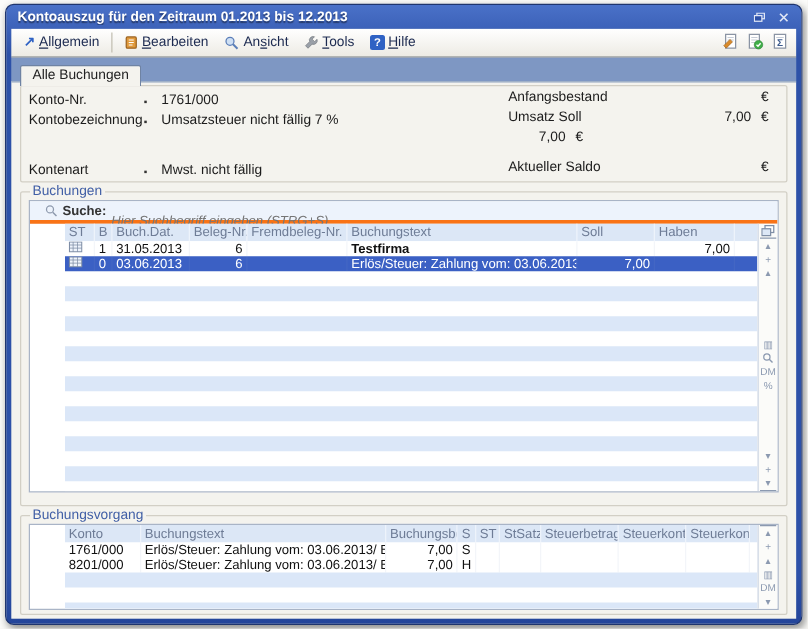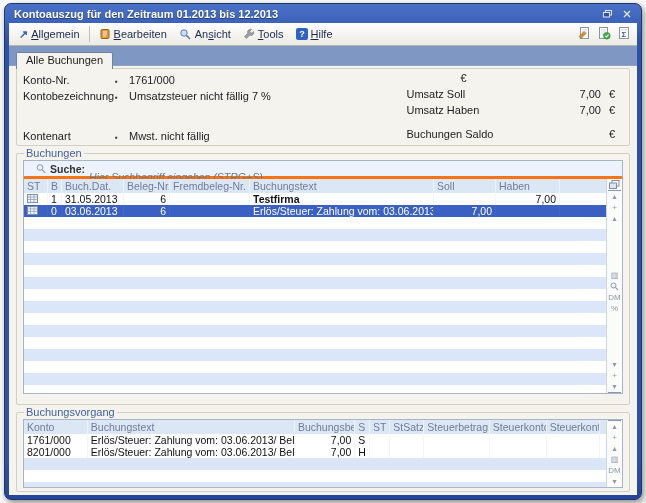--- a/index.html
+++ b/index.html
@@ -47,21 +47,21 @@
   .fs-bookings{height:252px;flex:0 0 auto;margin-top:4px;display:flex;flex-direction:column;gap:20px;}
   .fs-trans{flex:1;margin-top:4px;display:flex;min-height:0;}
   .gridbox{border:1px solid #a9b4c6;background:#fff;display:flex;flex-direction:column;overflow:hidden;}
   .gb-bookings{height:232px;}
   .gb-trans{flex:1;min-height:0;}
   .searchrow{height:15px;flex:0 0 15px;background:#edf3fc;border-bottom:3px solid #f97316;
     display:flex;align-items:center;padding:0 12px;gap:4px;}
   .search-label{font-weight:bold;font-size:10.5px;color:#333;}
   .search-input{flex:1;border:none;background:transparent;font-style:italic;color:#8b93a5;
     font-size:10.5px;font-family:"Liberation Sans",sans-serif;outline:none;padding:0;margin-top:17px;}
-  .gb-body{flex:1;display:flex;min-height:0;}
+  .gb-body{flex:1;display:flex;min-height:0;padding-left:28px;}
   .grid-main{flex:1;display:flex;flex-direction:column;min-width:0;}
   .thead{height:14px;flex:0 0 14px;background:#dce7f6;display:flex;font-size:10.5px;color:#6e7c96;}
   .th{padding:1px 3px;box-sizing:border-box;white-space:nowrap;overflow:hidden;border-right:1px solid #edf3fb;}
   .tbody{flex:1;display:flex;flex-direction:column;background:#fff;overflow:hidden;}
   .row{height:12px;flex:0 0 12px;display:flex;align-items:center;font-size:10.5px;color:#111;}
   .row.alt{background:#dbe7f8;}
   .row.selected{background:#3b60c4;color:#fff;}
   .cell{padding:0 3px;box-sizing:border-box;white-space:nowrap;overflow:hidden;height:12px;line-height:12px;border-right:1px solid rgba(140,160,200,.10);}
   .num{text-align:right;}
   .beleg-gap{display:inline-block;margin-left:26px;}
@@ -177,35 +177,35 @@
               <span class="val">Umsatzsteuer nicht fällig 7 %</span>
             </div>
             <div class="sum-rowL mt24">
               <span class="lab">Kontenart</span>
               <span class="bullet">▪</span>
               <span class="val">Mwst. nicht fällig</span>
             </div>
           </div>
           <div class="sum-right">
             <div class="sum-rowR">
+              <span class="lab">Anfangsbestand</span>
               <span class="val"></span>
               <span class="cur">€</span>
             </div>
             <div class="sum-rowR">
               <span class="lab">Umsatz Soll</span>
               <span class="val">7,00</span>
               <span class="cur">€</span>
             </div>
             <div class="sum-rowR">
-              <span class="lab">Umsatz Haben</span>
               <span class="val">7,00</span>
               <span class="cur">€</span>
             </div>
             <div class="sum-rowR mt8">
-              <span class="lab">Buchungen Saldo</span>
+              <span class="lab">Aktueller Saldo</span>
               <span class="val"></span>
               <span class="cur">€</span>
             </div>
           </div>
         </div>
       </fieldset>
 
       <fieldset class="fs fs-bookings">
         <legend>Buchungen</legend>
         <div class="gridbox gb-bookings">

